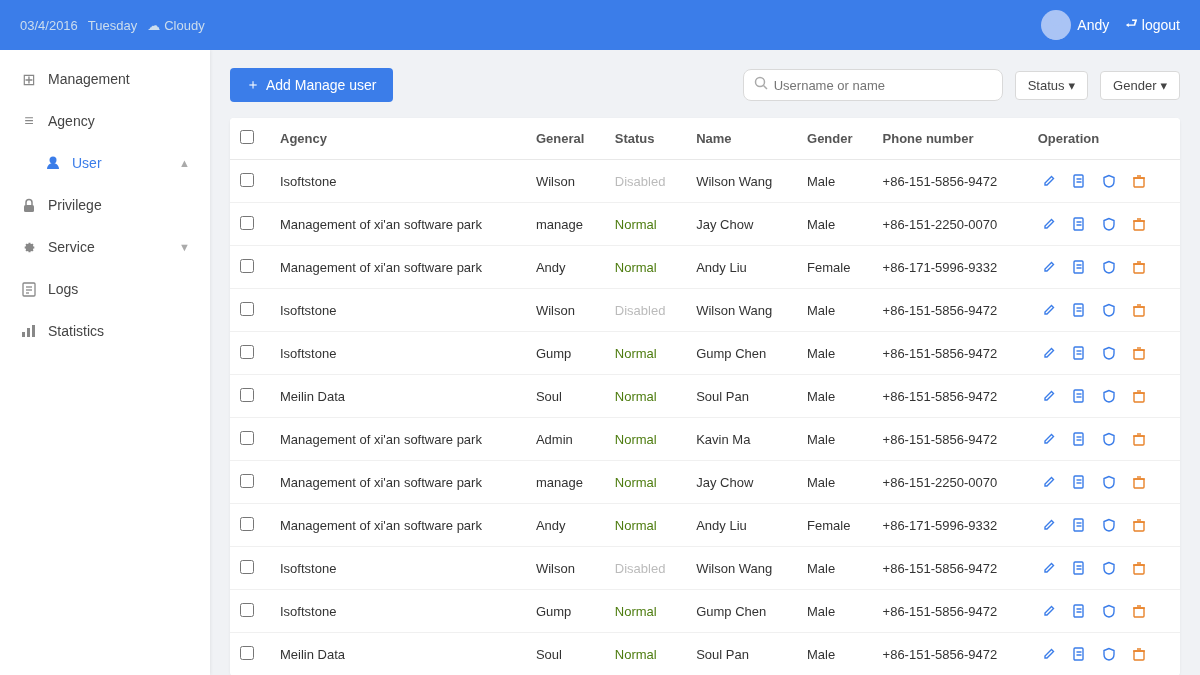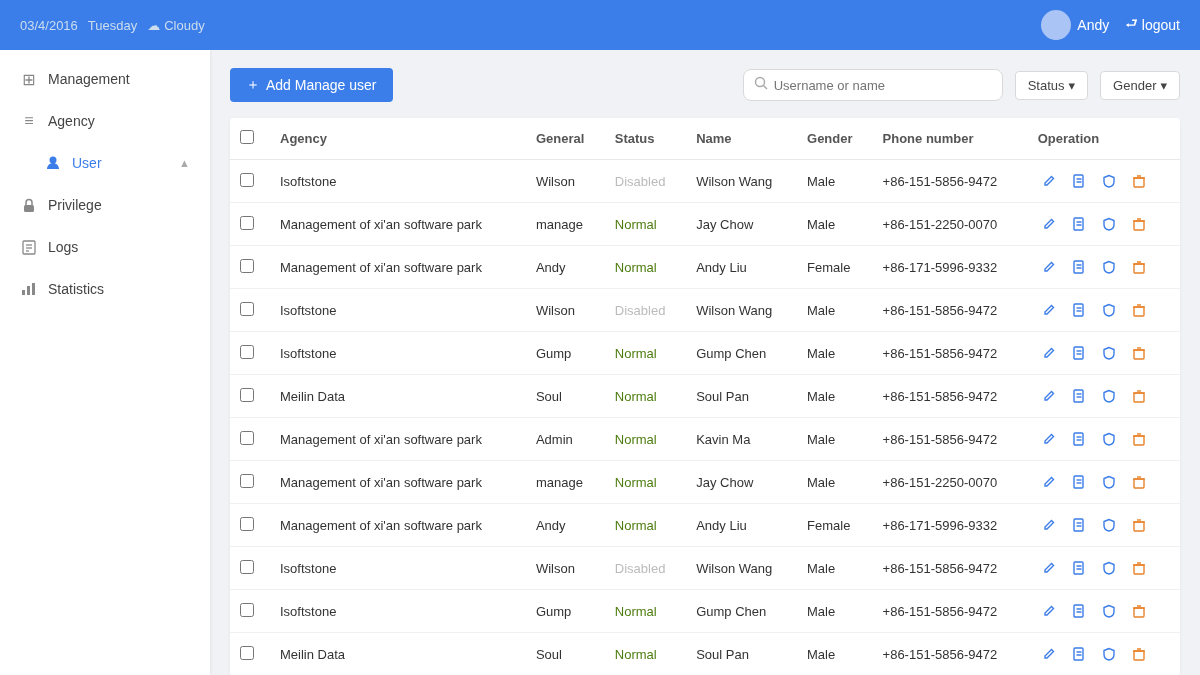--- a/index.html
+++ b/index.html
@@ -240,20 +240,29 @@
       <span class="icon">
         <svg width="16" height="16" viewBox="0 0 16 16" fill="#888">
             <rect x="3" y="8" width="10" height="7" rx="1.5"></rect>
             <path d="M5 8V5.5a3 3 0 0 1 6 0V8" stroke="#888" stroke-width="1.5" fill="none"></path>
           </svg>
       </span>
       <span>Privilege</span>
     </div>
     <div class="sidebar-item">
       <span class="icon">
+        <svg width="16" height="16" viewBox="0 0 16 16" fill="#888">
+            <path d="M8 10a2 2 0 1 0 0-4 2 2 0 0 0 0 4zm5.3-2.5h-1a4.5 4.5 0 0 0-.4-1l.7-.7-1.4-1.4-.7.7a4.5 4.5 0 0 0-1-.4v-1h-2v1a4.5 4.5 0 0 0-1 .4l-.7-.7-1.4 1.4.7.7a4.5 4.5 0 0 0-.4 1h-1v2h1a4.5 4.5 0 0 0 .4 1l-.7.7 1.4 1.4.7-.7a4.5 4.5 0 0 0 1 .4v1h2v-1a4.5 4.5 0 0 0 1-.4l.7.7 1.4-1.4-.7-.7a4.5 4.5 0 0 0 .4-1h1v-2z"></path>
+          </svg>
+      </span>
+      <span>Service</span>
+      <span class="arrow">▼</span>
+    </div>
+    <div class="sidebar-item">
+      <span class="icon">
         <svg width="16" height="16" viewBox="0 0 16 16" fill="none" stroke="#888" stroke-width="1.3">
             <rect x="2" y="2" width="12" height="13" rx="1"></rect>
             <line x1="5" y1="6" x2="11" y2="6"></line>
             <line x1="5" y1="9" x2="11" y2="9"></line>
             <line x1="5" y1="12" x2="8" y2="12"></line>
           </svg>
       </span>
       <span>Logs</span>
     </div>
     <div class="sidebar-item">

